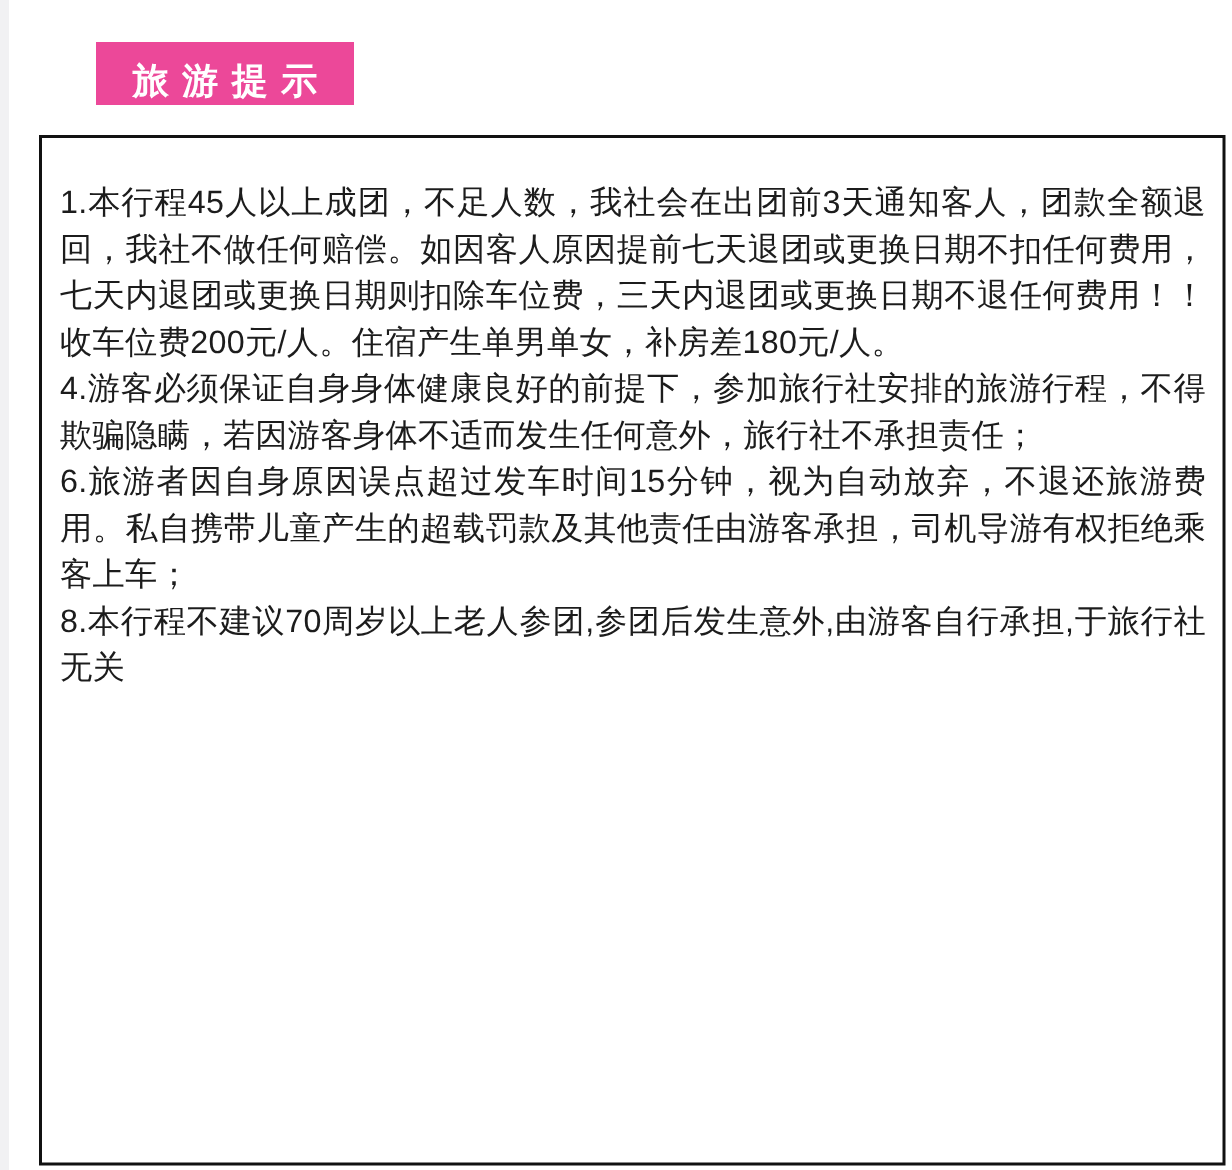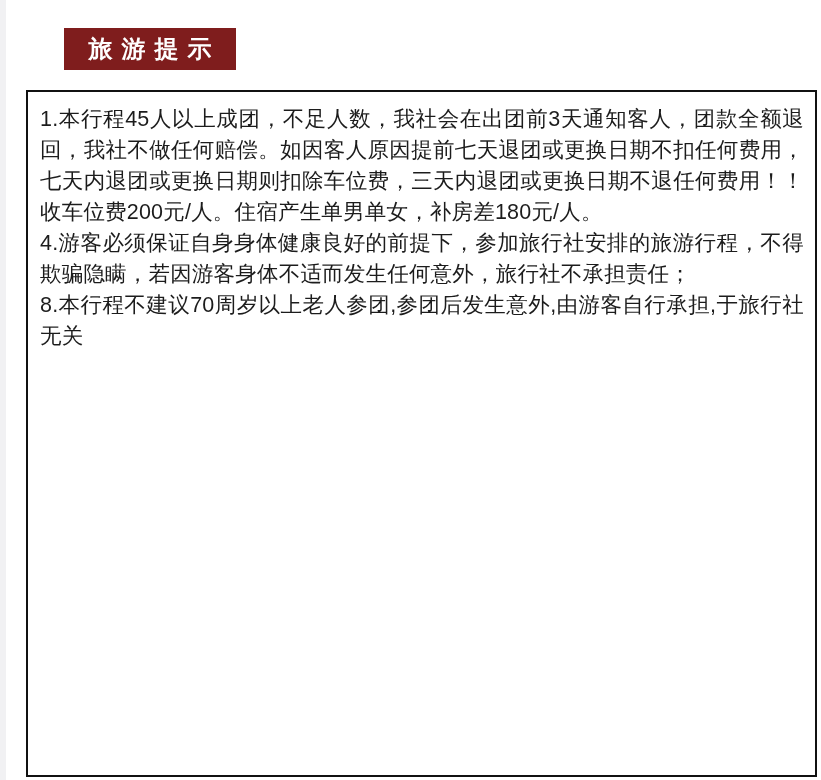--- a/index.html
+++ b/index.html
@@ -43,42 +43,43 @@
     white-space: nowrap;
   }
   .notice-box {
     position: absolute;
     left: 26px;
     top: 90px;
     width: 791px;
     height: 687px;
     box-sizing: border-box;
     border: 2px solid #111111;
-    padding: 12px 11px 20px 12px;
+    padding: 28px 11px 20px 12px;
     background: #ffffff;
   }
   .notice-box p {
     margin: 0;
     font-size: 21.5px;
     line-height: 31px;
     color: #1c1c1c;
     text-align: justify;
     letter-spacing: 0.2px;
     word-break: break-all;
   }
 </style>
 </head>
 <body>
 
 <div class="screen">
   <div class="left-strip" style="background: rgb(241, 241, 243);"></div>
 
-  <div class="badge" style="background: #7f1d1d;">
+  <div class="badge" style="background: #ec4899; align-items: flex-end;">
     <span>旅游提示</span>
   </div>
 
   <div class="notice-box" style="border-color: rgb(17, 17, 17);">
     <p>1.本行程45人以上成团，不足人数，我社会在出团前3天通知客人，团款全额退回，我社不做任何赔偿。如因客人原因提前七天退团或更换日期不扣任何费用，七天内退团或更换日期则扣除车位费，三天内退团或更换日期不退任何费用！！收车位费200元/人。住宿产生单男单女，补房差180元/人。</p>
     <p>4.游客必须保证自身身体健康良好的前提下，参加旅行社安排的旅游行程，不得欺骗隐瞒，若因游客身体不适而发生任何意外，旅行社不承担责任；</p>
+    <p>6.旅游者因自身原因误点超过发车时间15分钟，视为自动放弃，不退还旅游费用。私自携带儿童产生的超载罚款及其他责任由游客承担，司机导游有权拒绝乘客上车；</p>
     <p>8.本行程不建议70周岁以上老人参团,参团后发生意外,由游客自行承担,于旅行社无关</p>
 
   </div>
 </div>
 
 </body></html>

